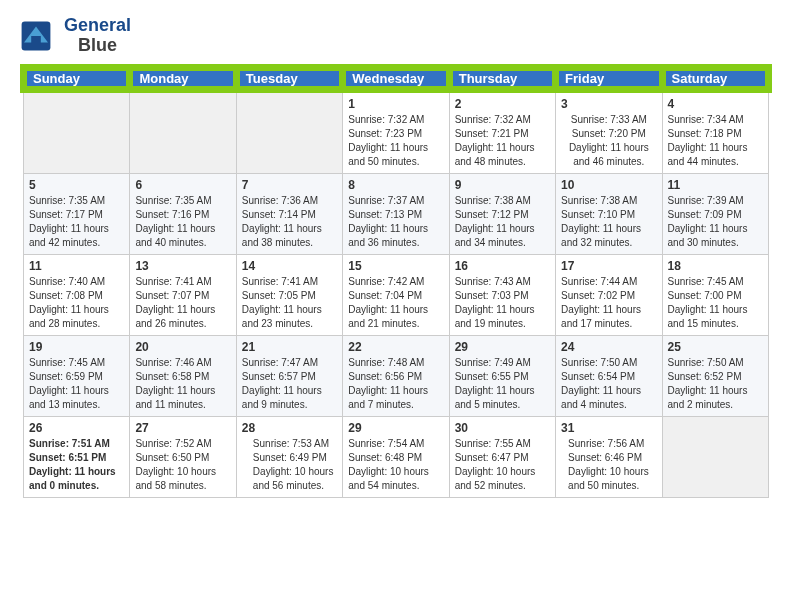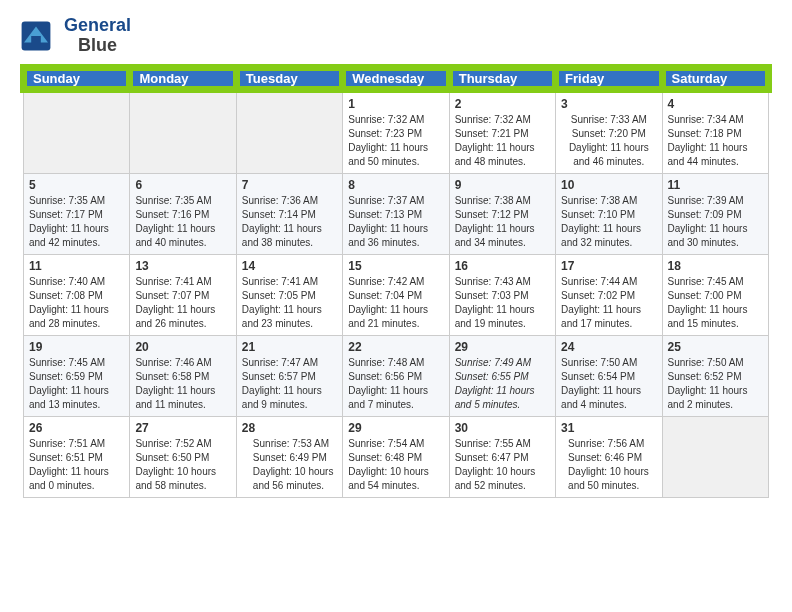--- a/index.html
+++ b/index.html
@@ -292,21 +292,21 @@
           </td>
           <td>
             <span class="day-num">22</span>
             <div class="day-info" style="white-space: pre-line;">Sunrise: 7:48 AM
 Sunset: 6:56 PM
 Daylight: 11 hours
 and 7 minutes.</div>
           </td>
           <td>
             <span class="day-num">29</span>
-            <div class="day-info" style="white-space: pre-line; font-style: italic;">Sunrise: 7:49 AM
+            <div class="day-info" style="white-space: pre-line;">Sunrise: 7:49 AM
 Sunset: 6:55 PM
 Daylight: 11 hours
 and 5 minutes.</div>
           </td>
           <td>
             <span class="day-num">24</span>
             <div class="day-info" style="white-space: pre-line;">Sunrise: 7:50 AM
 Sunset: 6:54 PM
 Daylight: 11 hours
 and 4 minutes.</div>
@@ -315,21 +315,21 @@
             <span class="day-num">25</span>
             <div class="day-info" style="white-space: pre-line;">Sunrise: 7:50 AM
 Sunset: 6:52 PM
 Daylight: 11 hours
 and 2 minutes.</div>
           </td>
         </tr>
         <tr>
           <td>
             <span class="day-num">26</span>
-            <div class="day-info" style="white-space: pre-line;">Sunrise: 7:51 AM
+            <div class="day-info" style="white-space: pre-line; font-weight: bold;">Sunrise: 7:51 AM
 Sunset: 6:51 PM
 Daylight: 11 hours
 and 0 minutes.</div>
           </td>
           <td>
             <span class="day-num">27</span>
             <div class="day-info" style="white-space: pre-line;">Sunrise: 7:52 AM
 Sunset: 6:50 PM
 Daylight: 10 hours
 and 58 minutes.</div>

